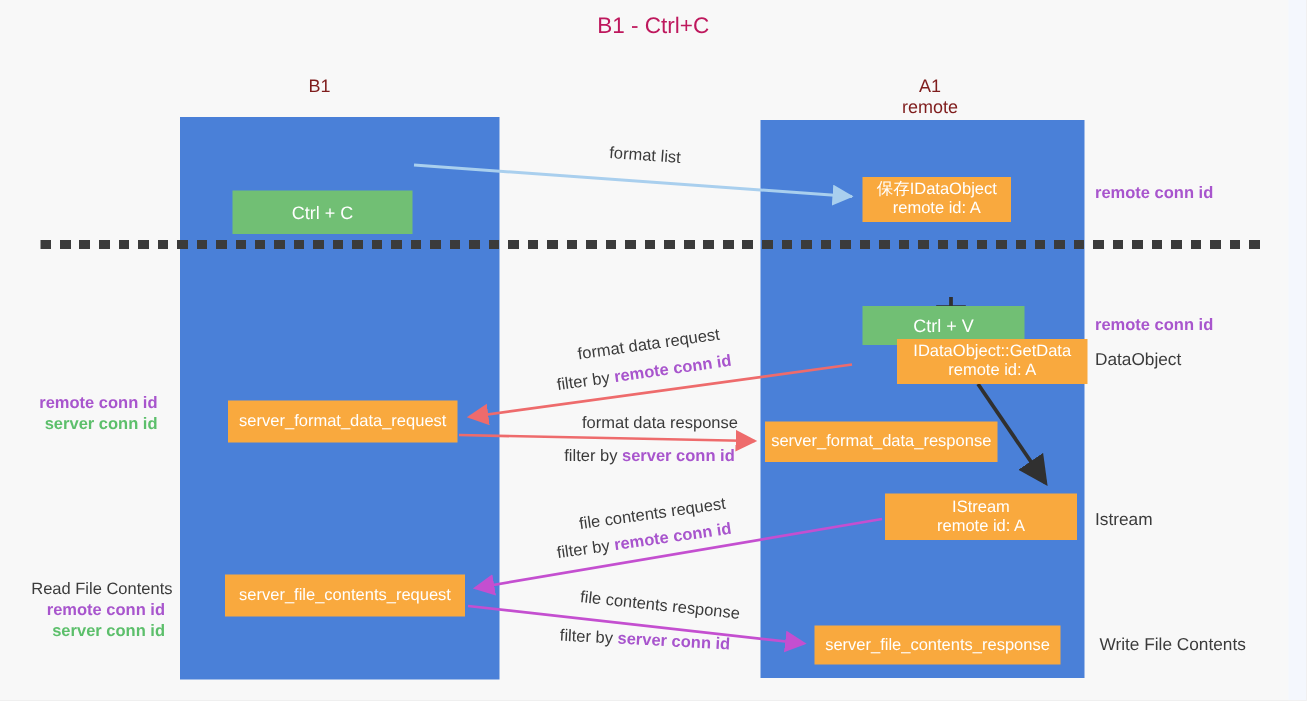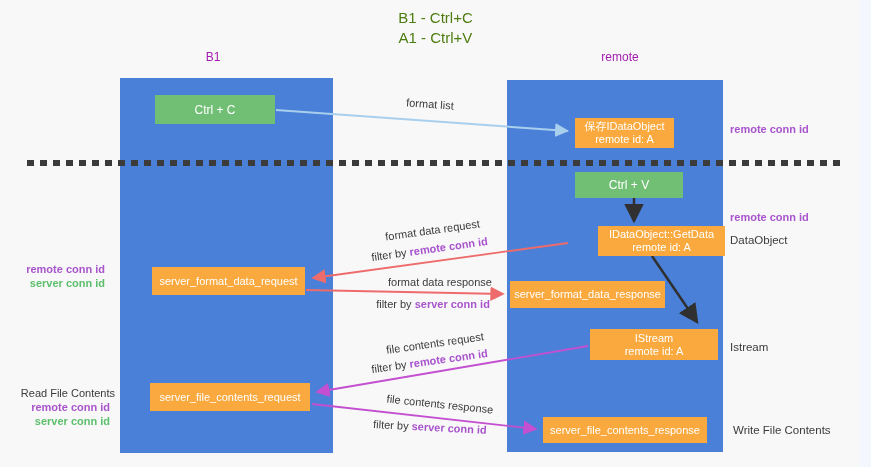--- a/index.html
+++ b/index.html
@@ -5,52 +5,52 @@
   * { margin:0; padding:0; box-sizing:border-box; }
   html,body { background:#e9e9e9; }
   .canvas {
     position:relative; width:871px; height:467px;
     background:#f8f8f8; overflow:hidden;
     font-family:"Liberation Sans", sans-serif;
     color:#3b3b3b;
   }
   .edge-strip { position:absolute; right:0; top:0; width:12px; height:467px; background:#f4f7fd; }
   .title { position:absolute; left:0; top:8px; width:871px; text-align:center;
-           font-size:15px; line-height:20px; color:#4d7c0f; }
-  .col-header { position:absolute; text-align:center; font-size:12px; line-height:14px; color:#a21caf; }
+           font-size:15px; line-height:20px; color:#be185d; }
+  .col-header { position:absolute; text-align:center; font-size:12px; line-height:14px; color:#7f1d1d; }
   .column { position:absolute; background:#4a80d8; z-index:1; }
   .dashline { position:absolute; left:27px; top:160px; width:819px; height:6px; z-index:3;
               background:repeating-linear-gradient(90deg,#3b3b3b 0 7px, transparent 7px 13px); }
   svg.arrows { position:absolute; left:0; top:0; z-index:4; }
   .box { position:absolute; z-index:5; color:#fff; text-align:center;
          display:flex; flex-direction:column; justify-content:center; white-space:nowrap; }
-  .green { background:#71bf74; font-size:12px; }
+  .green { background:#71bf74; font-size:12px;margin-top:32px; }
   .orange { background:#f9a93e; font-size:11px; line-height:13px; }
   .lbl { position:absolute; z-index:6; font-size:11px; white-space:nowrap; }
   .purple { color:#a855cd; font-weight:bold; }
   .greentxt { color:#5cbf6b; font-weight:bold; }
   .dark { color:#3b3b3b; }
   .right-align { text-align:right; }
   .arrow-lbl { position:absolute; z-index:6; font-size:11px; text-align:center; white-space:nowrap; color:#3b3b3b; }
 </style>
 </head>
 <body>
 
 <div class="canvas">
   <div class="edge-strip"></div>
 
   <div class="title">
     <div>B1 - Ctrl+C</div>
-    <div>A1 - Ctrl+V</div>
   </div>
 
   <div class="col-header" style="left:153px; top:50px; width:120px;">
     <div>B1</div>
   </div>
   <div class="col-header" style="left:560px; top:50px; width:120px;">
+    <div>A1</div>
     <div>remote</div>
   </div>
 
   <div class="column" style="left:120px; top:78px; width:213px; height:375px;"></div>
   <div class="column" style="left:507px; top:80px; width:216px; height:372px;"></div>
 
   <div class="dashline"></div>
 
   <svg class="arrows" width="871" height="467">
     <defs>

